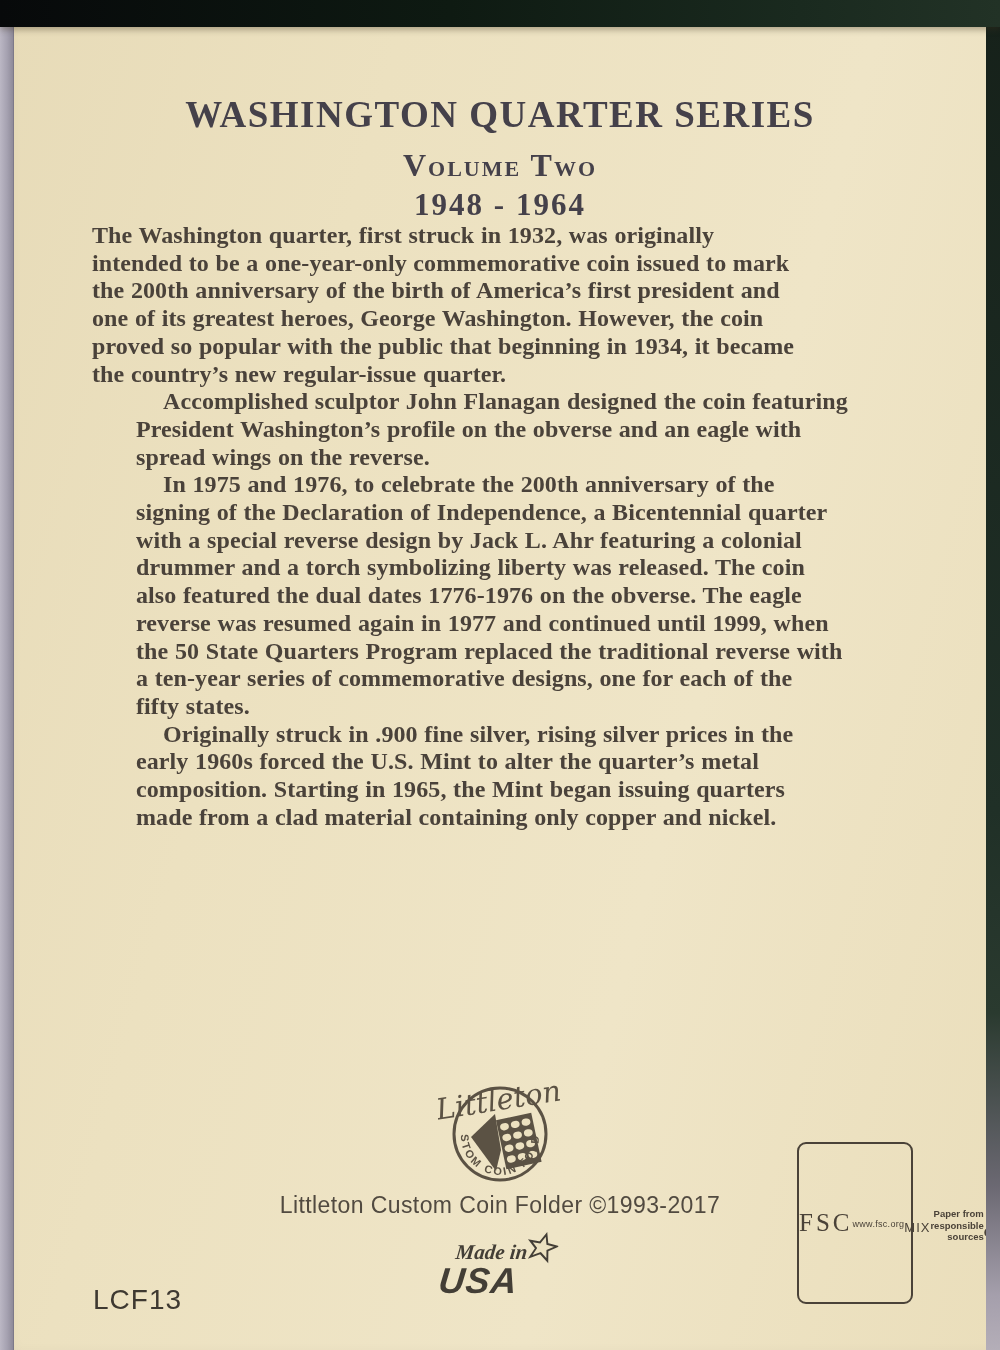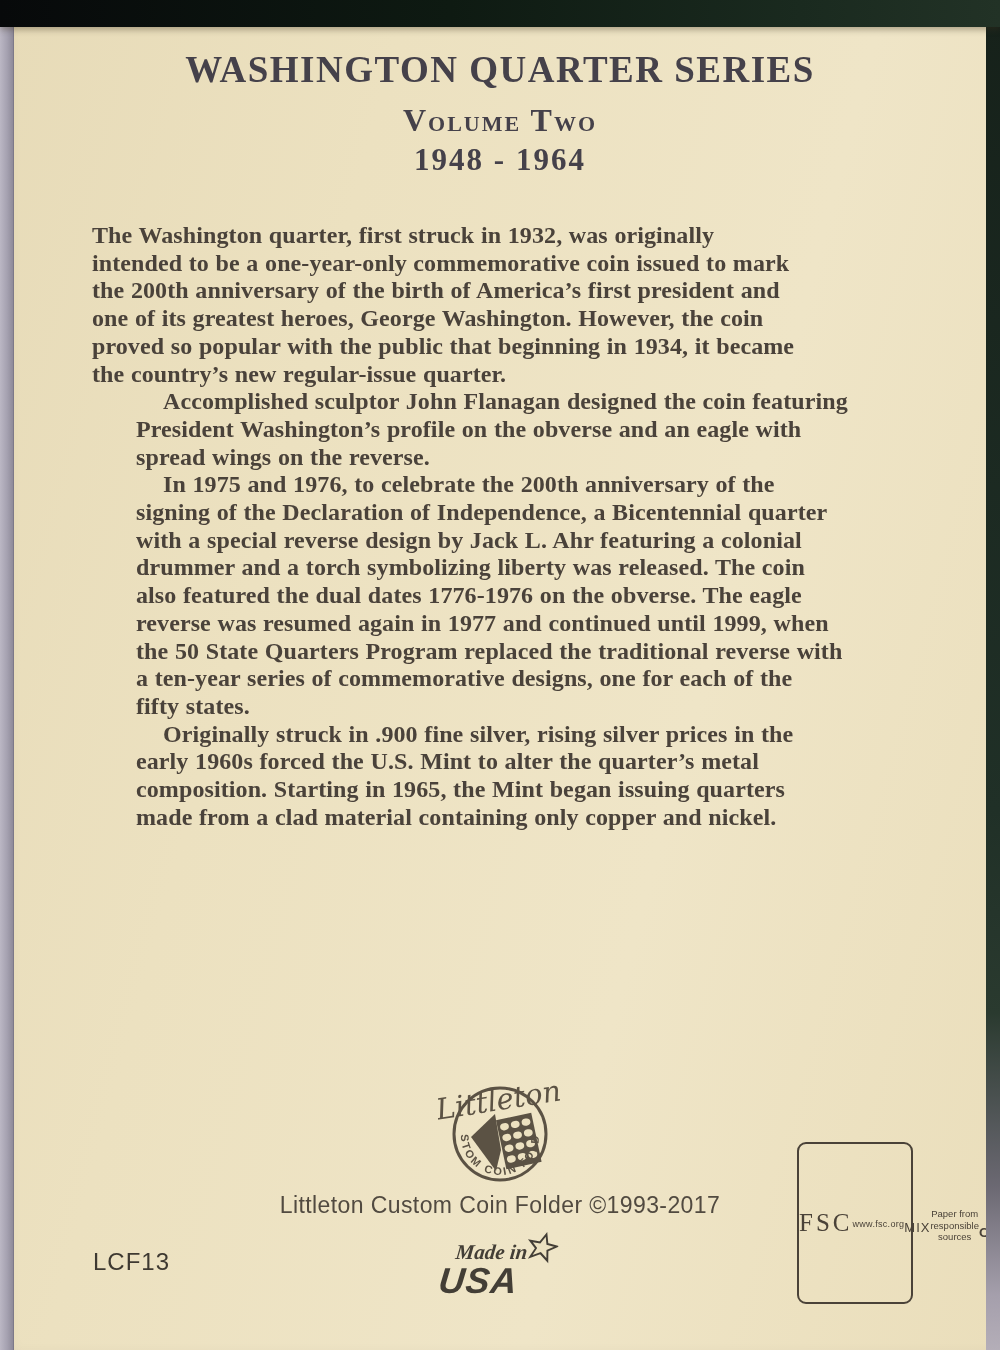--- a/index.html
+++ b/index.html
@@ -15,21 +15,21 @@
   .edge-left{position:absolute;top:0;left:0;width:13px;height:1350px;z-index:4;
         background:linear-gradient(to right,#bbb7c4,#a5a1b0 55%,#8e8a99);
         border-right:1px solid #7d7988;}
   .edge-right{position:absolute;top:0;right:0;width:14px;height:1350px;z-index:4;
         background:linear-gradient(to bottom,#16211a 0%,#203027 60%,#2a3a2f 75%,#6c6973 88%,#a59fac 96%,#b4aeb8 100%);}
   .paper-shade{position:absolute;inset:0;z-index:1;pointer-events:none;
         box-shadow:inset 0 10px 14px -8px rgba(40,35,20,.28), inset 14px 0 18px -12px rgba(70,60,80,.22);}
 
   
   .header{position:absolute;top:50px;left:0;width:100%;text-align:center;z-index:2;color:#45414a;}
-  .title{font-size:37px;font-weight:bold;letter-spacing:1.5px;line-height:1.1;}
+  .title{font-size:37px;font-weight:bold;letter-spacing:1.5px;line-height:1.1;margin-top:45px;}
   .subtitle{font-size:32px;font-weight:bold;font-variant:small-caps;letter-spacing:2px;margin-top:12px;line-height:1.1;}
   .years{font-size:31px;font-weight:bold;letter-spacing:2px;margin-top:5px;line-height:1.1;}
 
   
   .copy{position:absolute;top:222px;left:92px;width:830px;z-index:2;
         font-size:24px;font-weight:bold;line-height:27.7px;color:#4a423a;
         letter-spacing:.1px;word-spacing:.5px;}
   .copy p{margin:0;white-space:pre;}
   .copy p.indent{text-indent:27px;margin-left:44px;}
 
@@ -51,26 +51,26 @@
 
   
   .fsc{position:absolute;top:1142px;left:797px;width:112px;height:158px;z-index:2;
         border:2px solid #4a4238;border-radius:9px;color:#4a4238;
         font-family:"Liberation Sans",sans-serif;text-align:center;
         display:flex;flex-direction:row;align-items:center;}
   .fsc-tree{margin-top:6px;}
   .fsc-acronym{font-family:"Liberation Serif",serif;font-size:25px;letter-spacing:3px;line-height:1;margin-top:-2px;}
   .fsc-url{font-size:9px;letter-spacing:.3px;margin-top:1px;}
   .fsc-grade{font-size:13px;letter-spacing:1px;margin-top:8px;}
-  .fsc-tagline{font-size:9.5px;font-weight:normal;line-height:1.2;margin-top:5px;white-space:pre-line;}
+  .fsc-tagline{font-size:9.5px;font-weight:bold;line-height:1.2;margin-top:5px;white-space:pre-line;text-align:right;}
   .fsc-divider{width:96px;border-top:1.5px solid #4a4238;margin-top:5px;}
   .fsc-license{font-size:13.5px;font-weight:bold;letter-spacing:.3px;margin-top:3px;}
 
-  .product-code{position:absolute;top:1248px;left:93px;z-index:2;
-        font-family:"Liberation Sans",sans-serif;font-size:24px;letter-spacing:1px;color:#3e3931;}
+  .product-code{position:absolute;top:1284px;left:93px;z-index:2;
+        font-family:"Liberation Sans",sans-serif;font-size:28px;letter-spacing:1px;color:#3e3931;}
 </style>
 </head>
 <body>
 
 <div class="scan">
   <div class="paper-shade"></div>
   <div class="edge-top"></div>
   <div class="edge-left"></div>
   <div class="edge-right"></div>
 

